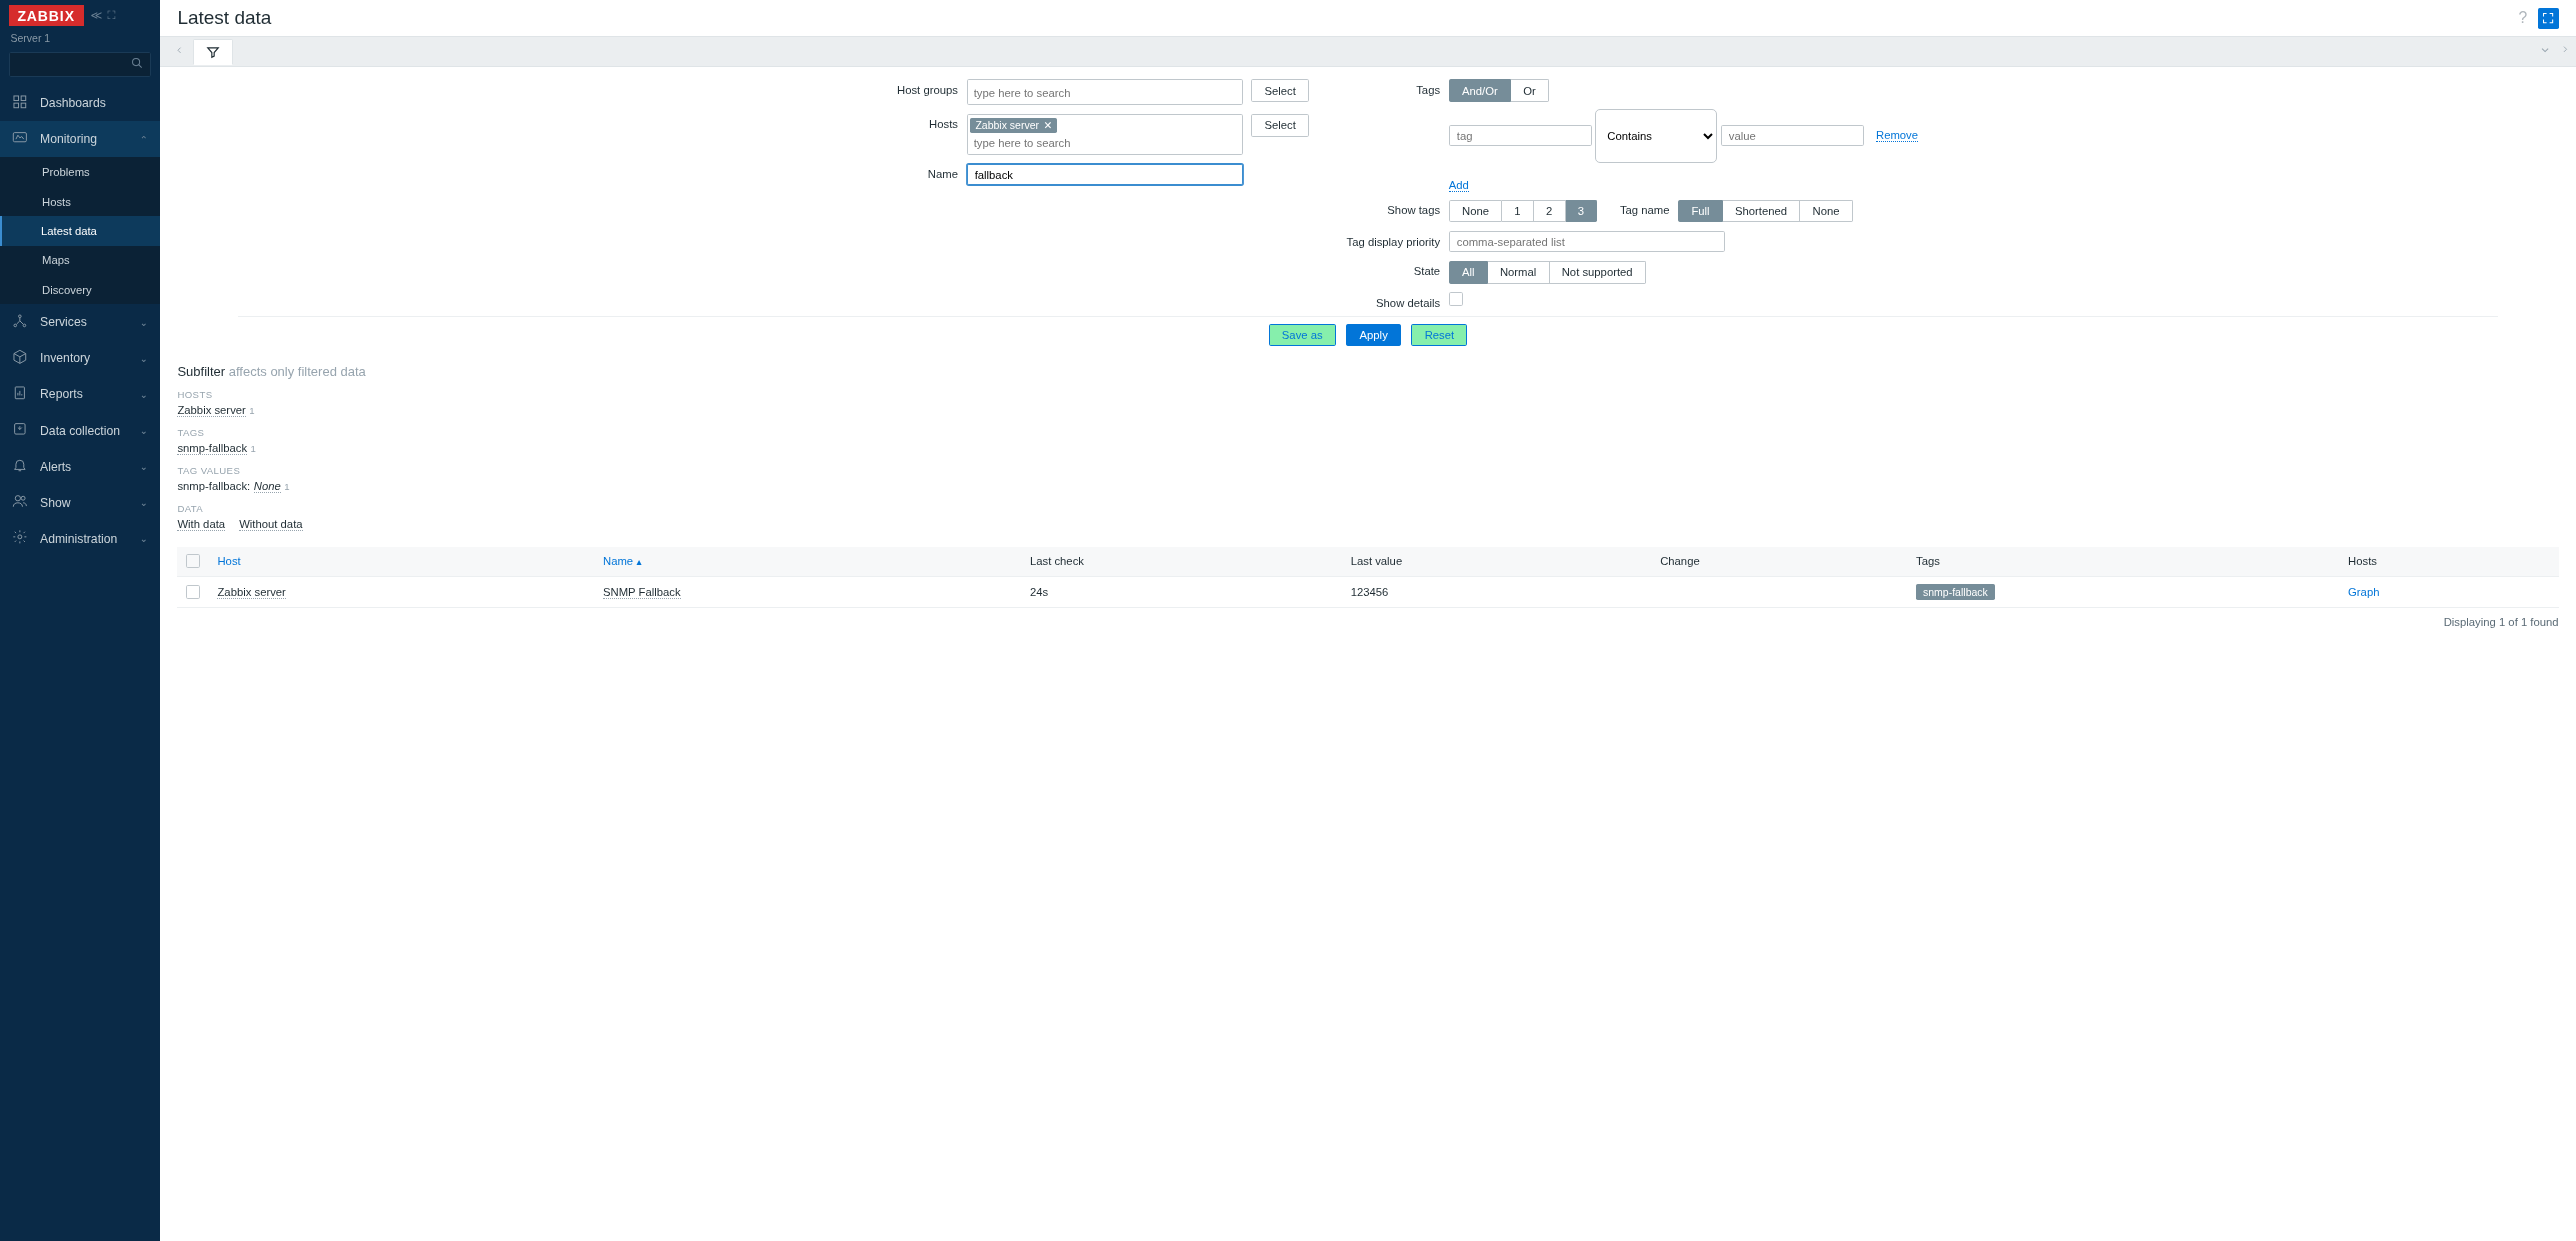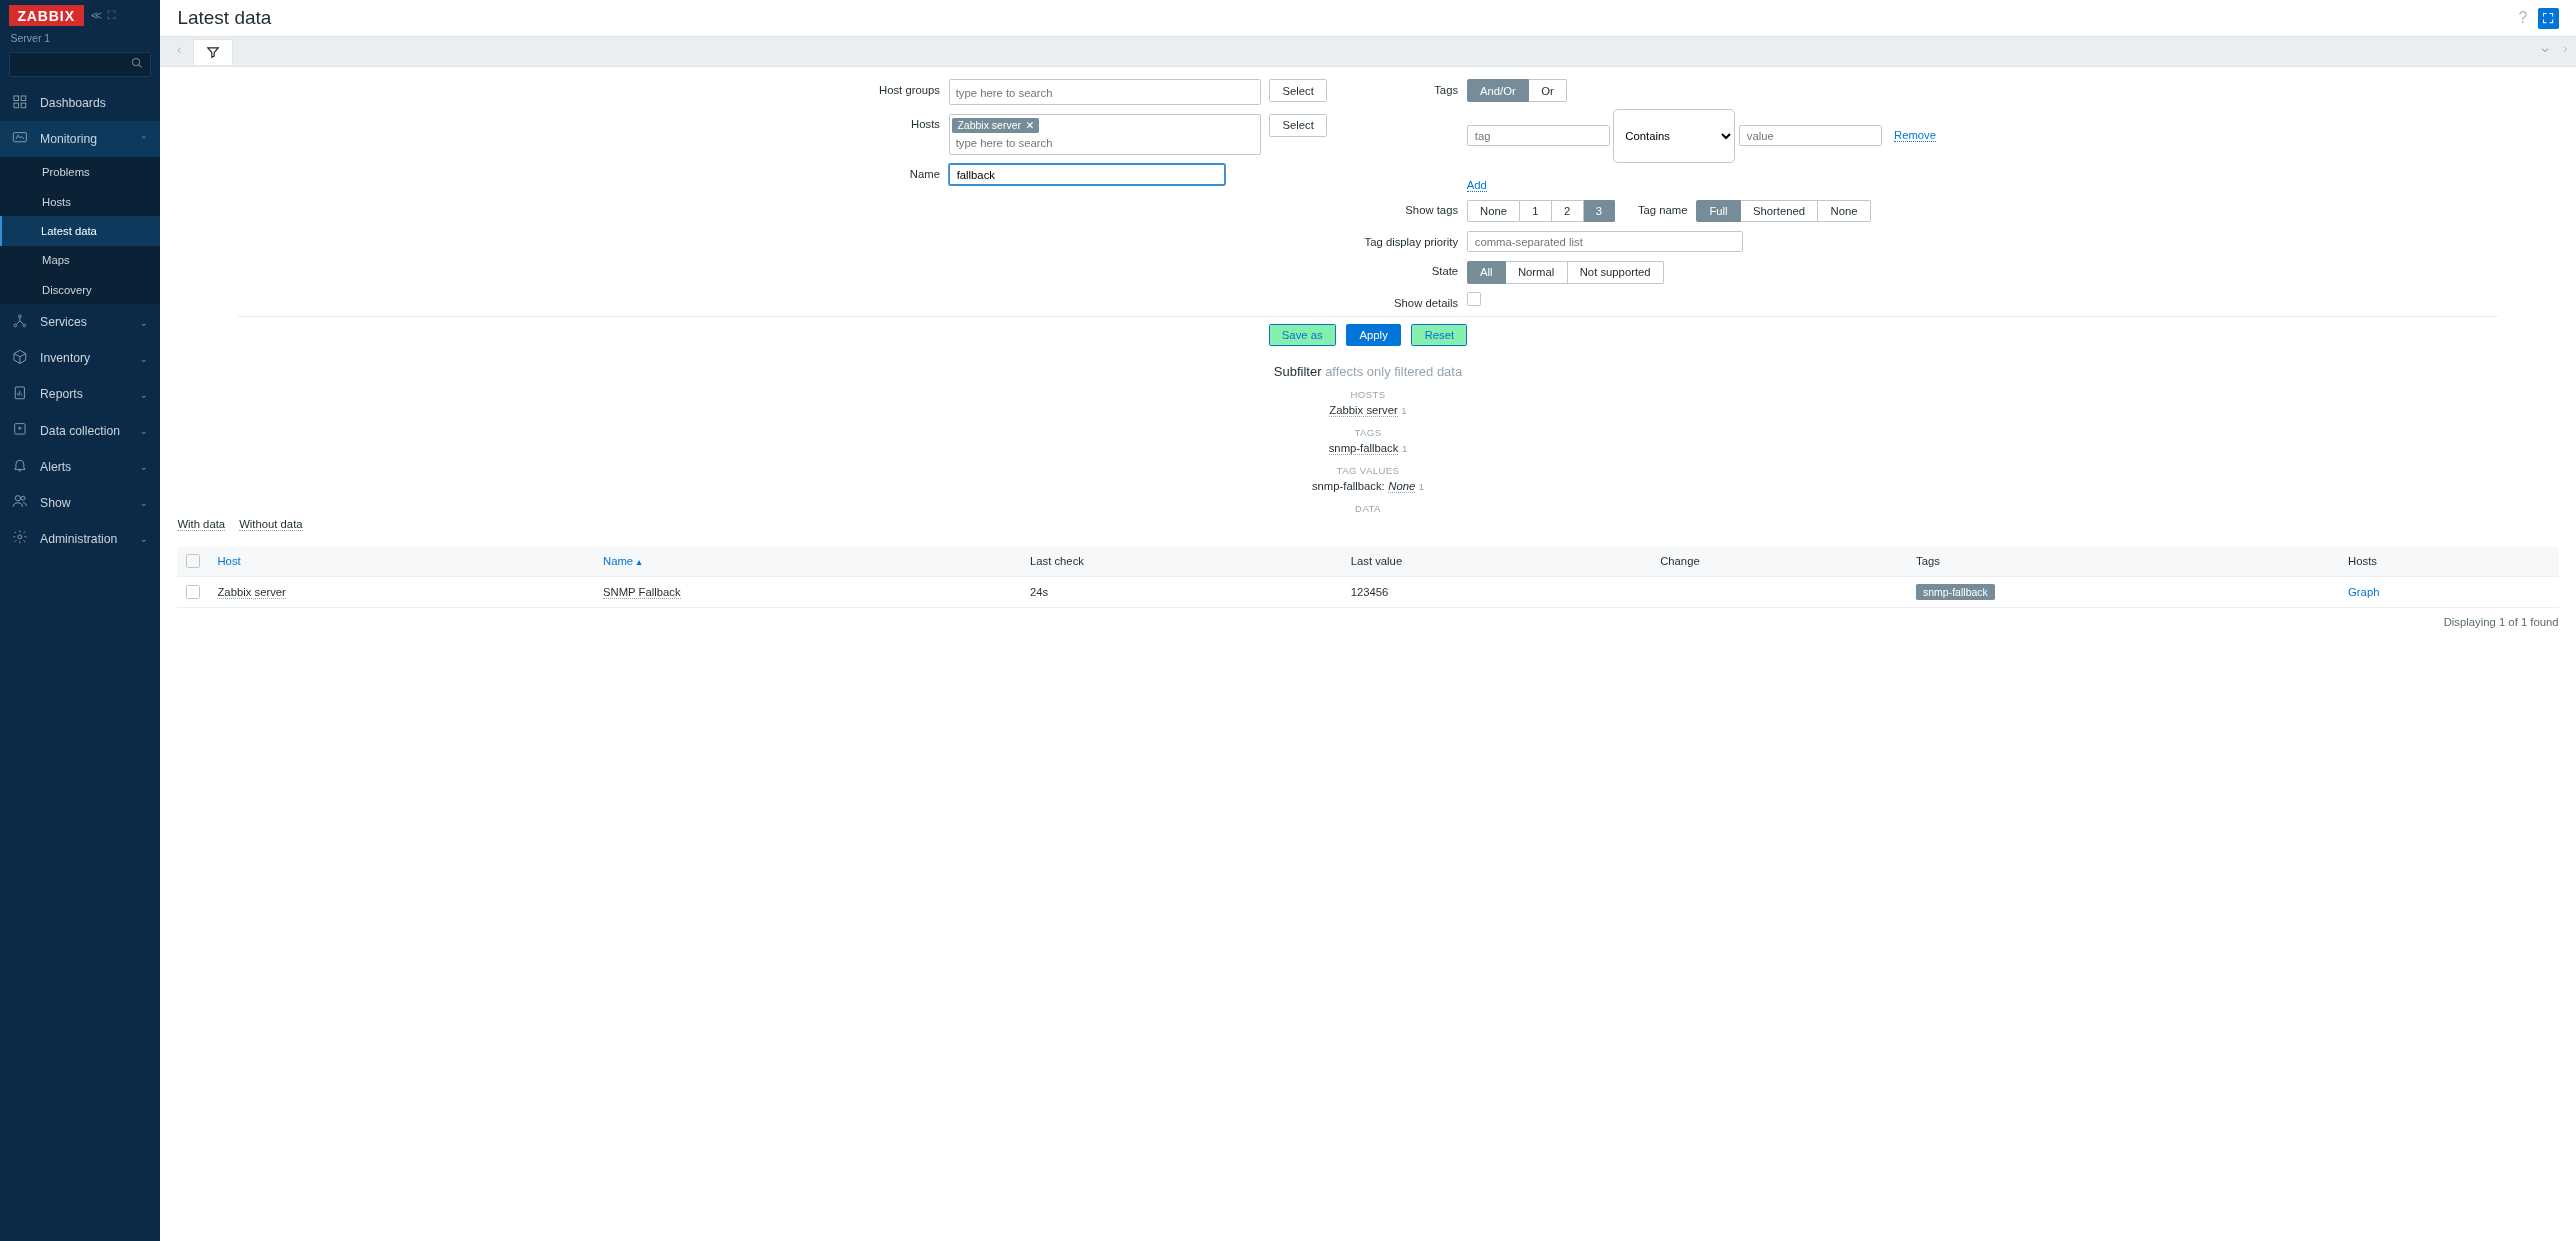--- a/index.html
+++ b/index.html
@@ -39,21 +39,21 @@
 .filter-tab svg { display: block; }
 .tabs-right { margin-left: auto; display: flex; gap: 8.7px; color: #97a4ae; }
 
 .filter-body { padding: 12.2px 0 7px; display: flex; gap: 35px; justify-content: center; }
 .filter-col { display: flex; flex-direction: column; gap: 8.7px; }
 .form-row { display: flex; align-items: flex-start; gap: 8.7px; }
 .form-label { width: 140px; text-align: right; padding-top: 4.4px; color: #1f2c33; font-size: 11.3px; }
 .input { border: 0.9px solid #c0c7cc; border-radius: 1.7px; padding: 3.5px 7px; font-size: 11.3px; background: #fff; }
 .input.wide { width: 276px; }
 .input.focused { border-color: #3b8dd0; outline: none; box-shadow: 0 0 0 0.9px #3b8dd0; }
-.multiselect { border: 0.9px solid #c0c7cc; border-radius: 1.7px; background: #fff; width: 312px; padding: 2.6px 2.6px; min-height: 24.4px; }
+.multiselect { border: 0.9px solid #c0c7cc; border-radius: 1.7px; background: #fff; width: 276px; padding: 2.6px 2.6px; min-height: 24.4px; }
 .multiselect .chip { display: inline-flex; align-items: center; background: #768d99; color: #fff; padding: 1.7px 5.2px; border-radius: 1.7px; font-size: 10.5px; gap: 4.4px; }
 .multiselect .chip .x { cursor: pointer; }
 .multiselect input { border: none; outline: none; padding: 2.6px 3.5px; font-size: 11.3px; width: 100%; margin-top: 1.7px; }
 .btn { border: 0.9px solid #c0c7cc; background: #fff; padding: 4.4px 12.2px; border-radius: 1.7px; cursor: pointer; font-size: 11.3px; color: #1f2c33; }
 .btn.primary { background: #0275d8; border-color: #0275d8; color: #fff; }
 .btn.outline-primary { border-color: #0275d8; color: #0275d8; background: #86efac; }
 .btn-group { display: flex; }
 .btn-group .seg { border: 0.9px solid #c0c7cc; padding: 4.4px 12.2px; cursor: pointer; font-size: 11.3px; background: #fff; color: #1f2c33; }
 .btn-group .seg + .seg { border-left: none; }
 .btn-group .seg:first-child { border-radius: 1.7px 0 0 1.7px; }
@@ -64,21 +64,21 @@
 .tags-input-row { display: flex; gap: 3.5px; align-items: center; }
 .tag-input { width: 143px; }
 .val-input { width: 143px; }
 .checkbox { width: 14px; height: 14px; border: 0.9px solid #c0c7cc; border-radius: 1.7px; }
 
 .filter-actions { display: flex; justify-content: center; gap: 10.5px; padding: 7px 0 12.2px; }
 
 .hr { border-top: 0.9px solid #eceff1; margin: 0 78px; }
 
 
-.subfilter { padding: 5.2px 17.4px; text-align: center; }
+.subfilter { padding: 5.2px 17.4px; }
 .subfilter-title { font-size: 13px; }
 .subfilter-title .muted { color: #97a4ae; }
 .sub-section { margin-top: 10.5px; }
 .sub-label { color: #97a4ae; font-size: 9.6px; letter-spacing: 0.4px; text-transform: uppercase; margin-bottom: 3.5px; }
 .sub-item { display: inline-flex; gap: 3.5px; align-items: baseline; }
 .sub-item .name { border-bottom: 0.9px dotted #97a4ae; cursor: pointer; }
 .sub-item .count { color: #97a4ae; font-size: 9.6px; }
 .sub-links { display: flex; gap: 14px; }
 .sub-links .name { border-bottom: 0.9px dotted #97a4ae; cursor: pointer; }
 .none-style { font-style: italic; border-bottom: 0.9px dotted #97a4ae; }

